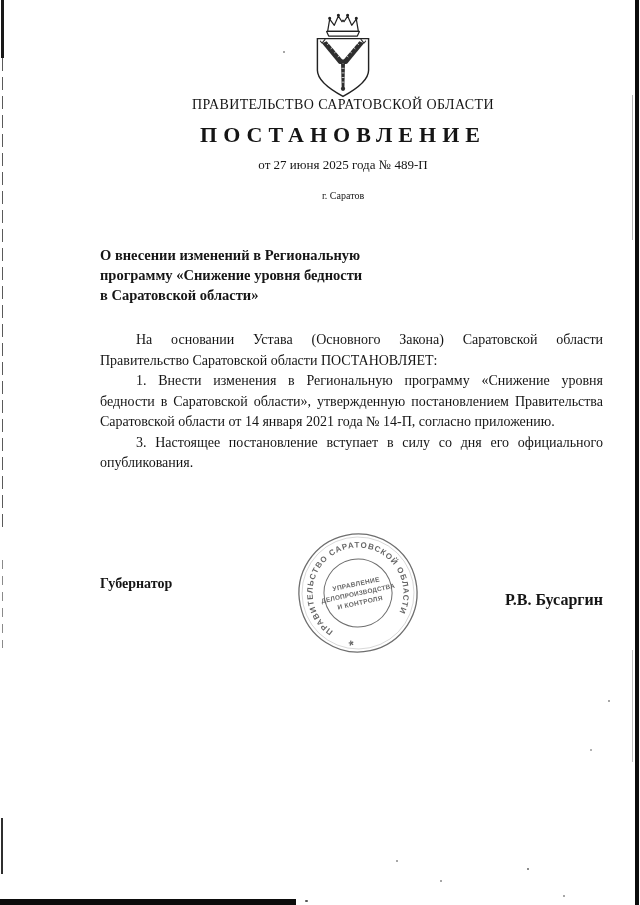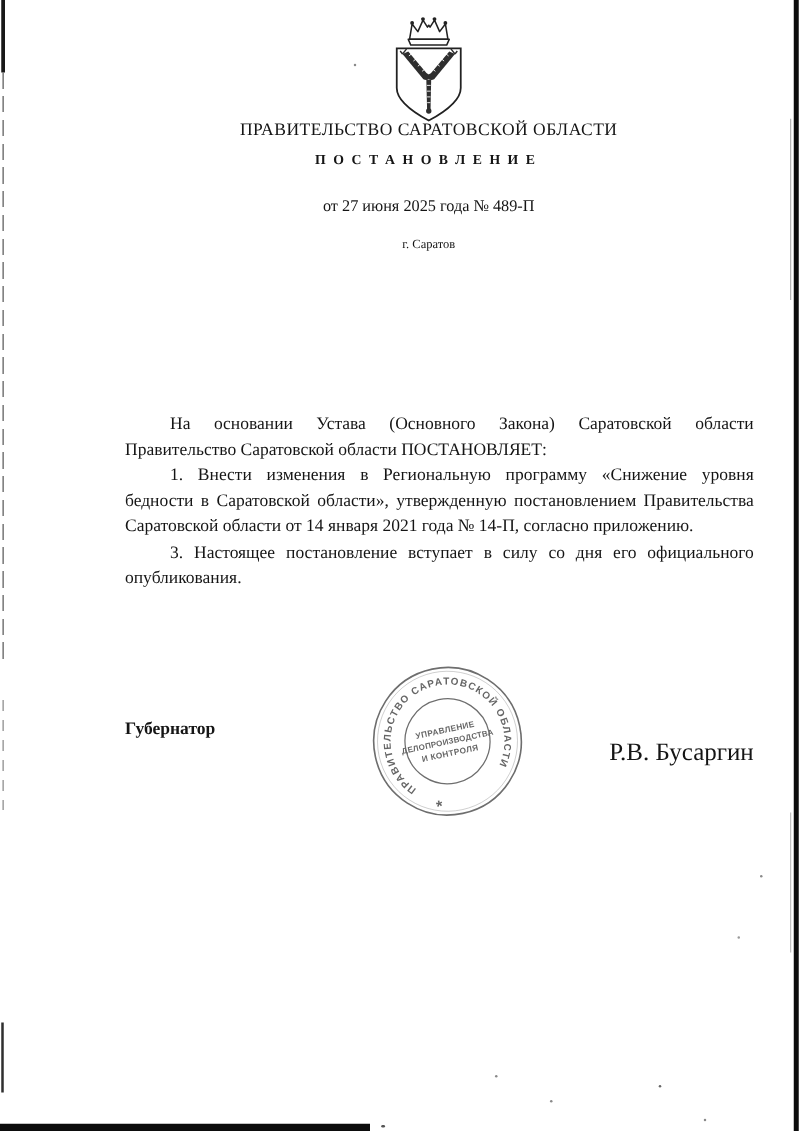--- a/index.html
+++ b/index.html
@@ -21,37 +21,37 @@
   .edge-left-low{left:2px;top:560px;width:1px;height:88px;
     background:repeating-linear-gradient(180deg,#8a8a8a 0 9px,transparent 9px 16px);}
   .edge-left-blob{left:1px;top:818px;width:2px;height:56px;background:#2f2f2f;}
   .edge-bottom{left:0;top:899px;width:296px;height:6px;}
   .speck{position:absolute;background:#8a8a8a;width:2px;height:2px;border-radius:1px;}
 
   
   .arms{position:absolute;left:314px;top:12px;width:58px;height:86px;}
   .hdr{position:absolute;left:103px;width:480px;text-align:center;white-space:nowrap;}
   .org-name{top:97px;font-size:14px;letter-spacing:0.4px;}
-  .doc-type{top:122px;font-size:11px;font-weight:bold;letter-spacing:6px;}
+  .doc-type{top:122px;font-size:22px;font-weight:bold;letter-spacing:6px;}
   .date-line{top:157px;font-size:13px;}
   .city-line{top:190px;font-size:10px;}
 
   
   .doc-title{position:absolute;left:100px;top:245px;width:350px;
     font-size:14.5px;font-weight:bold;line-height:20px;}
 
   
   .body-text{position:absolute;left:100px;top:330px;width:503px;
     font-size:14px;line-height:20.5px;text-align:justify;}
   .body-text p{margin:0;text-indent:36px;}
 
   
   .sig-post{position:absolute;left:100px;top:574px;font-size:14px;font-weight:bold;line-height:20px;}
   .sig-name{position:absolute;left:100px;top:591px;width:503px;text-align:right;
-    font-size:20px;font-weight:normal;}
+    font-size:16px;font-weight:bold;}
 
   
   .stamp{position:absolute;left:294px;top:529px;width:128px;height:128px;opacity:.8;}
   .stamp text{fill:#3f3f3f;font-family:"Liberation Sans","DejaVu Sans",sans-serif;}
 </style>
 </head>
 <body>
 
 <div class="page">
 
@@ -96,20 +96,25 @@
         <path d="M 26.5,55 h 3 M 26.6,59.5 h 2.9 M 26.7,64 h 2.7 M 26.8,68.5 h 2.5" stroke="#fff" stroke-width="0.7"></path>
       </g>
     </g>
   </svg>
 
   <div class="hdr org-name">ПРАВИТЕЛЬСТВО САРАТОВСКОЙ ОБЛАСТИ</div>
   <div class="hdr doc-type">ПОСТАНОВЛЕНИЕ</div>
   <div class="hdr date-line">от 27 июня 2025 года № 489-П</div>
   <div class="hdr city-line">г. Саратов</div>
 
+  <div class="doc-title">
+    <div>О внесении изменений в Региональную</div>
+    <div>программу «Снижение уровня бедности</div>
+    <div>в Саратовской области»</div>
+  </div>
 
   <div class="body-text">
     <p>На основании Устава (Основного Закона) Саратовской области Правительство Саратовской области ПОСТАНОВЛЯЕТ:</p>
     <p>1. Внести изменения в Региональную программу «Снижение уровня бедности в Саратовской области», утвержденную постановлением Правительства Саратовской области от 14 января 2021 года № 14-П, согласно приложению.</p>
     <p>3. Настоящее постановление вступает в силу со дня его официального опубликования.</p>
   </div>
 
   <div class="sig-post">
     <div>Губернатор</div>
   </div>

